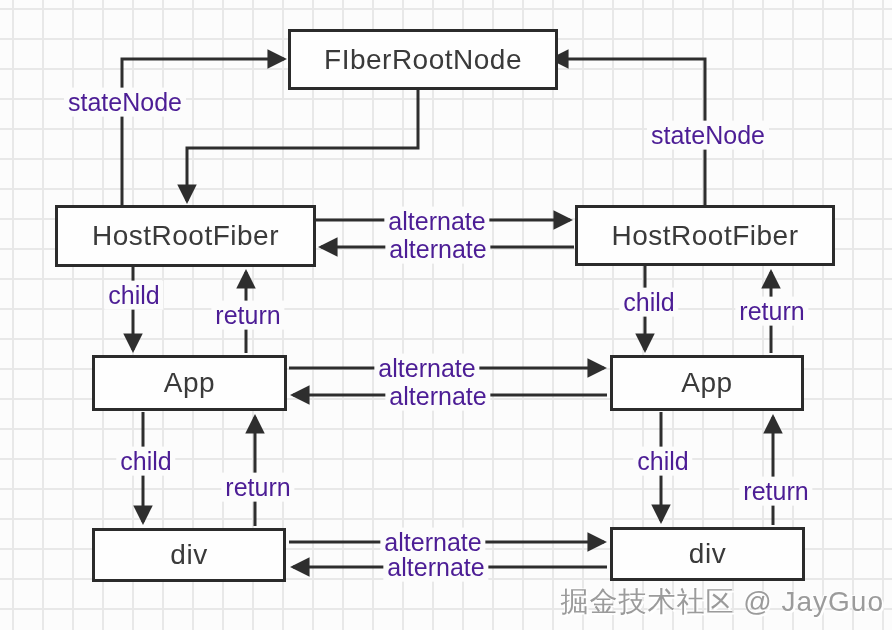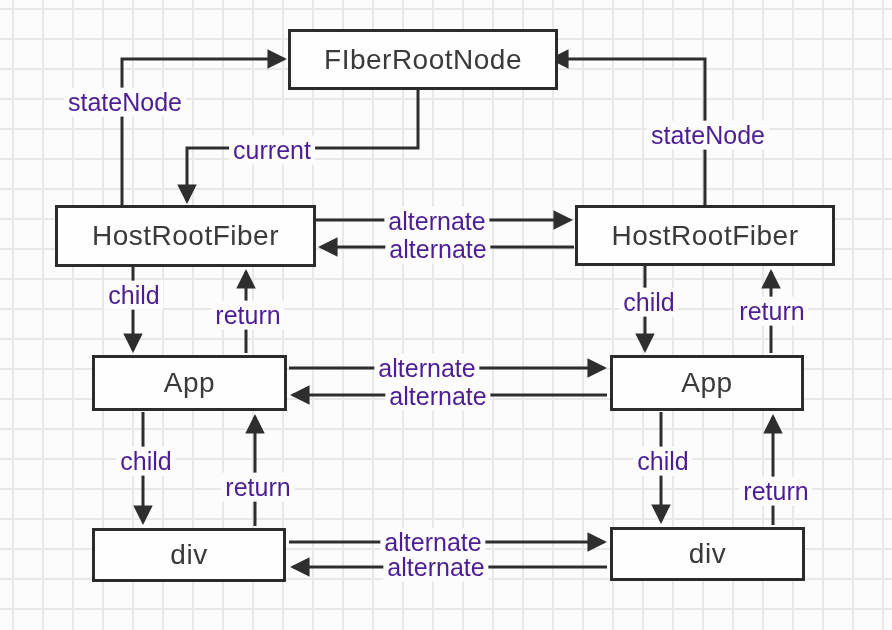--- a/index.html
+++ b/index.html
@@ -107,31 +107,31 @@
     <span>App</span>
   </div>
   <div class="node" style="left:92px;top:528px;width:194px;height:54px">
     <span>div</span>
   </div>
   <div class="node" style="left:610px;top:527px;width:195px;height:54px">
     <span>div</span>
   </div>
 
   <div class="edge-label" style="left:125px;top:102px">stateNode</div>
-  <div class="edge-label" style="left:272px;top:150px">current</div>
   <div class="edge-label" style="left:708px;top:135px">stateNode</div>
   <div class="edge-label" style="left:437px;top:221px">alternate</div>
   <div class="edge-label" style="left:438px;top:249px">alternate</div>
   <div class="edge-label" style="left:134px;top:295px">child</div>
   <div class="edge-label" style="left:248px;top:315px">return</div>
   <div class="edge-label" style="left:649px;top:302px">child</div>
   <div class="edge-label" style="left:772px;top:311px">return</div>
   <div class="edge-label" style="left:427px;top:368px">alternate</div>
   <div class="edge-label" style="left:438px;top:396px">alternate</div>
   <div class="edge-label" style="left:146px;top:461px">child</div>
   <div class="edge-label" style="left:258px;top:487px">return</div>
   <div class="edge-label" style="left:663px;top:461px">child</div>
   <div class="edge-label" style="left:776px;top:491px">return</div>
   <div class="edge-label" style="left:433px;top:542px">alternate</div>
   <div class="edge-label" style="left:436px;top:567px">alternate</div>
 
+  <div class="watermark">掘金技术社区 @ JayGuo</div>
 
 </div>
 
 </body></html>

